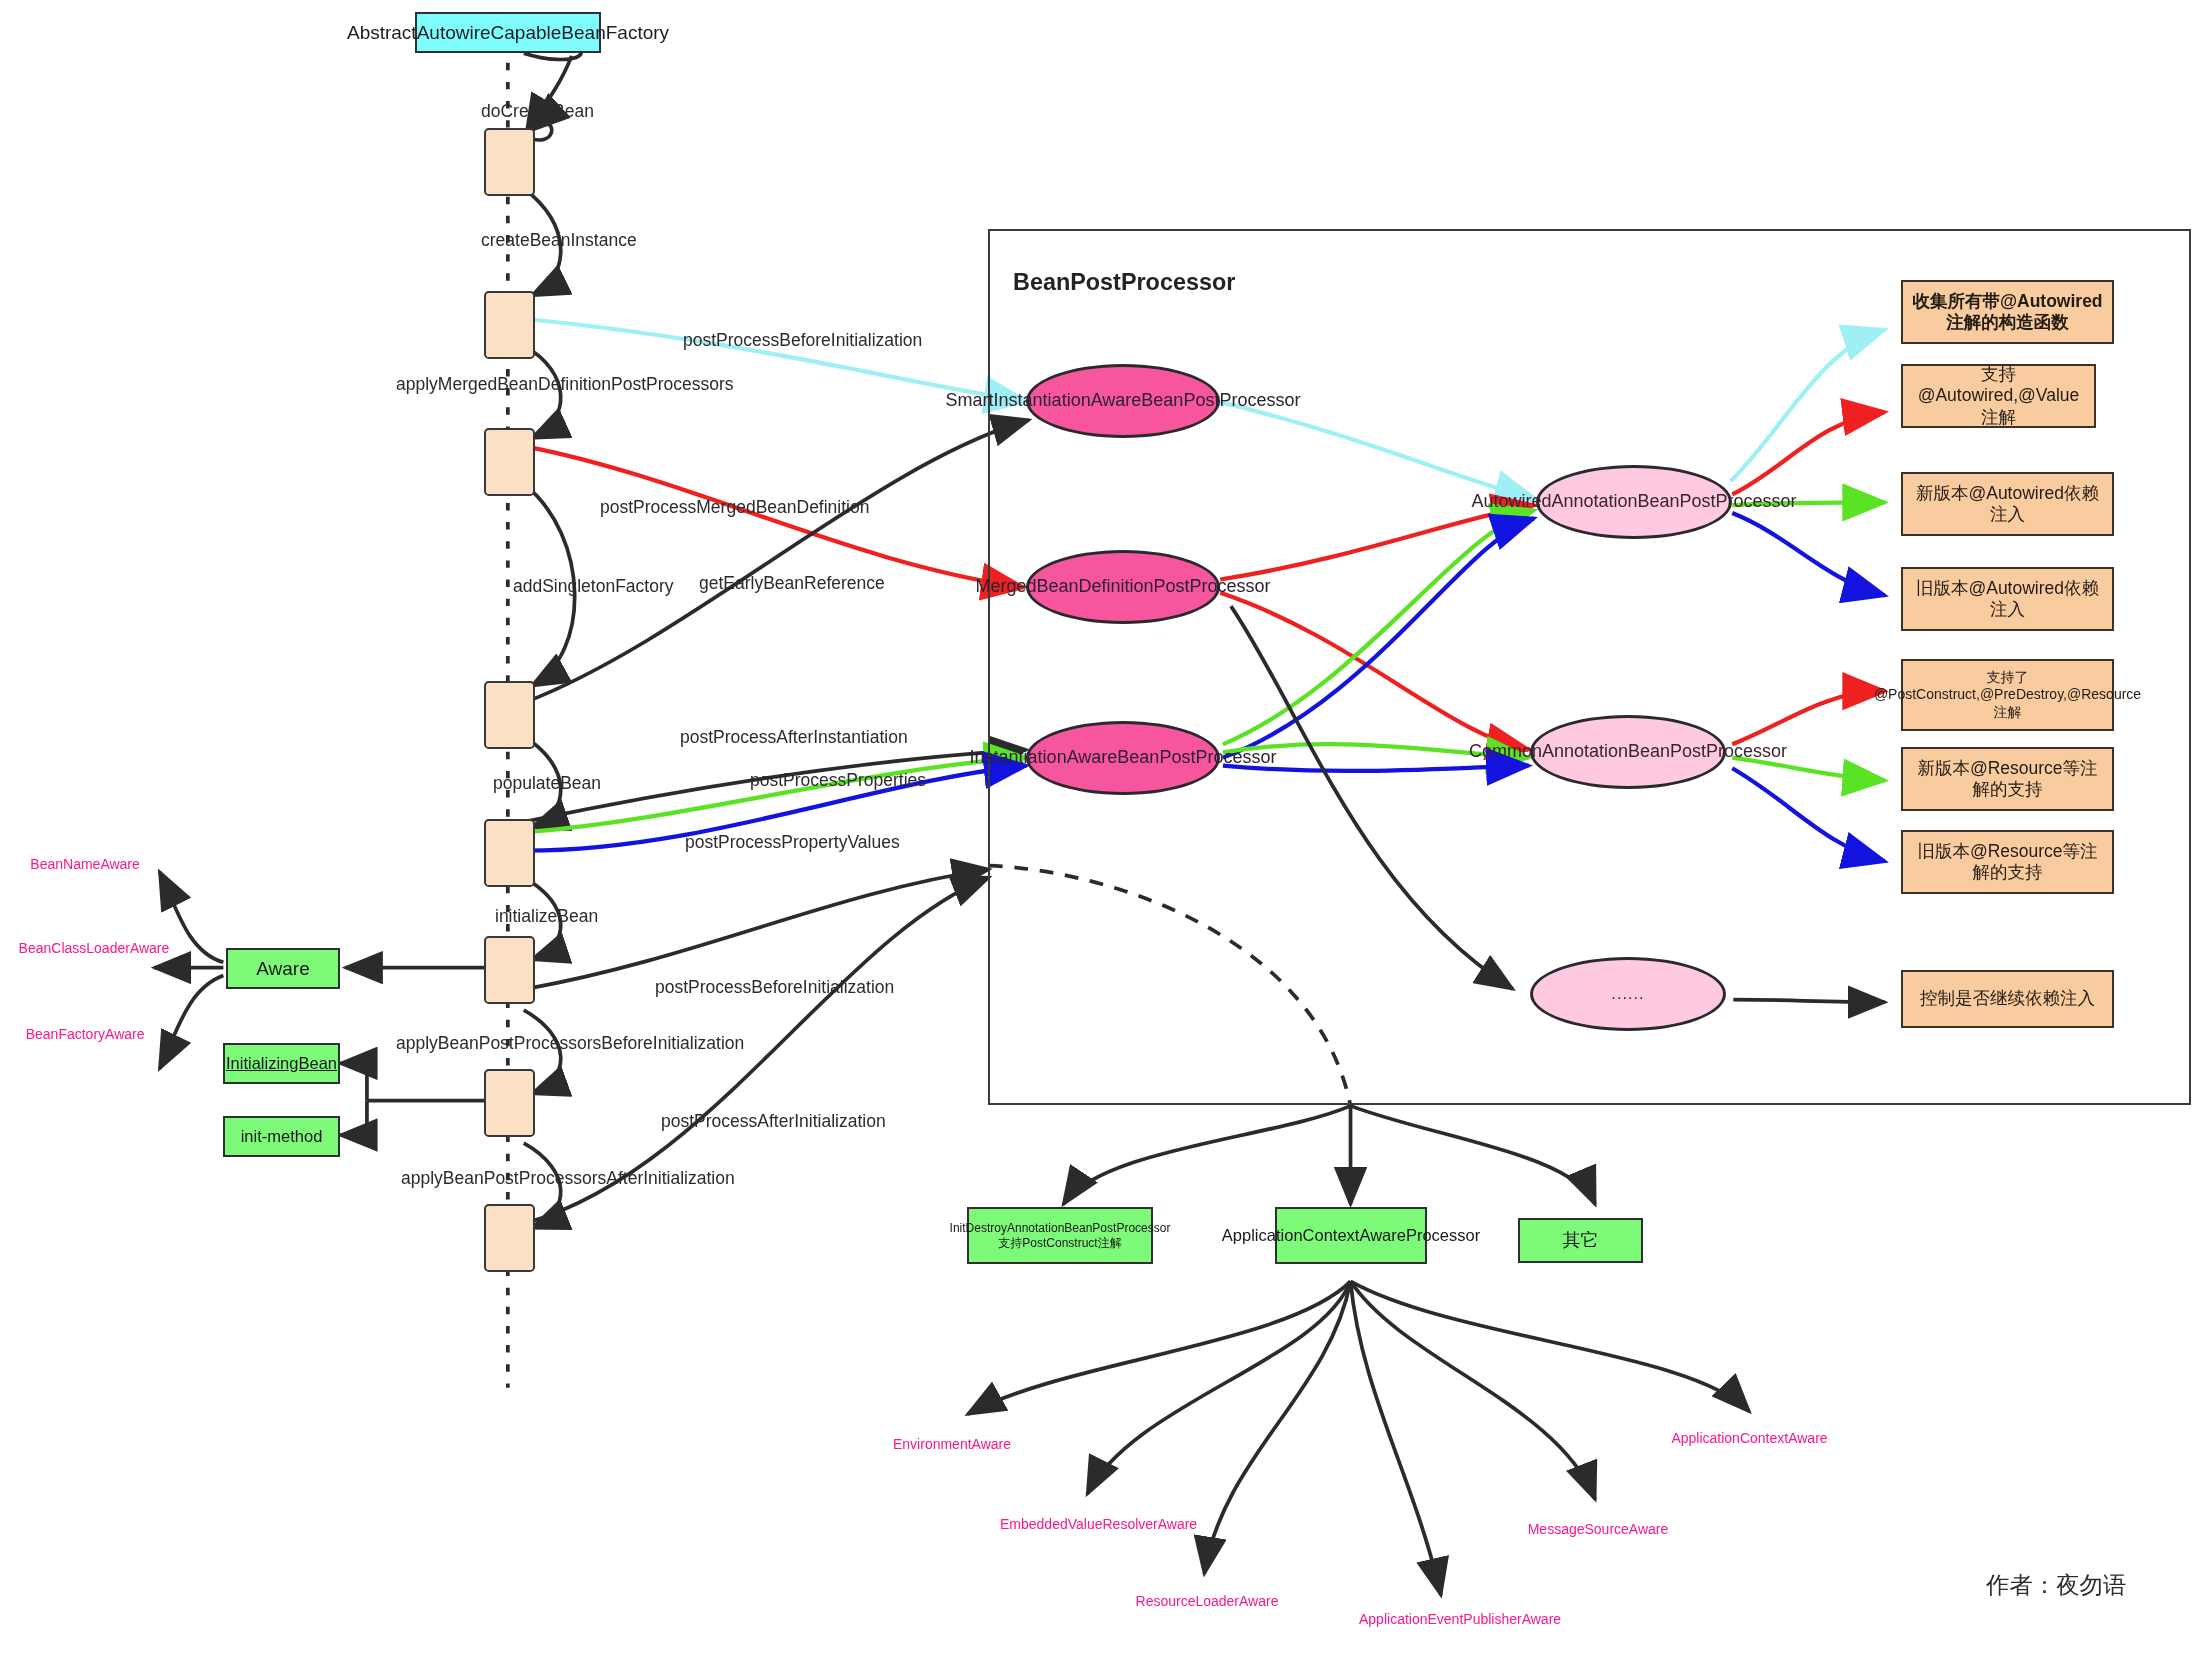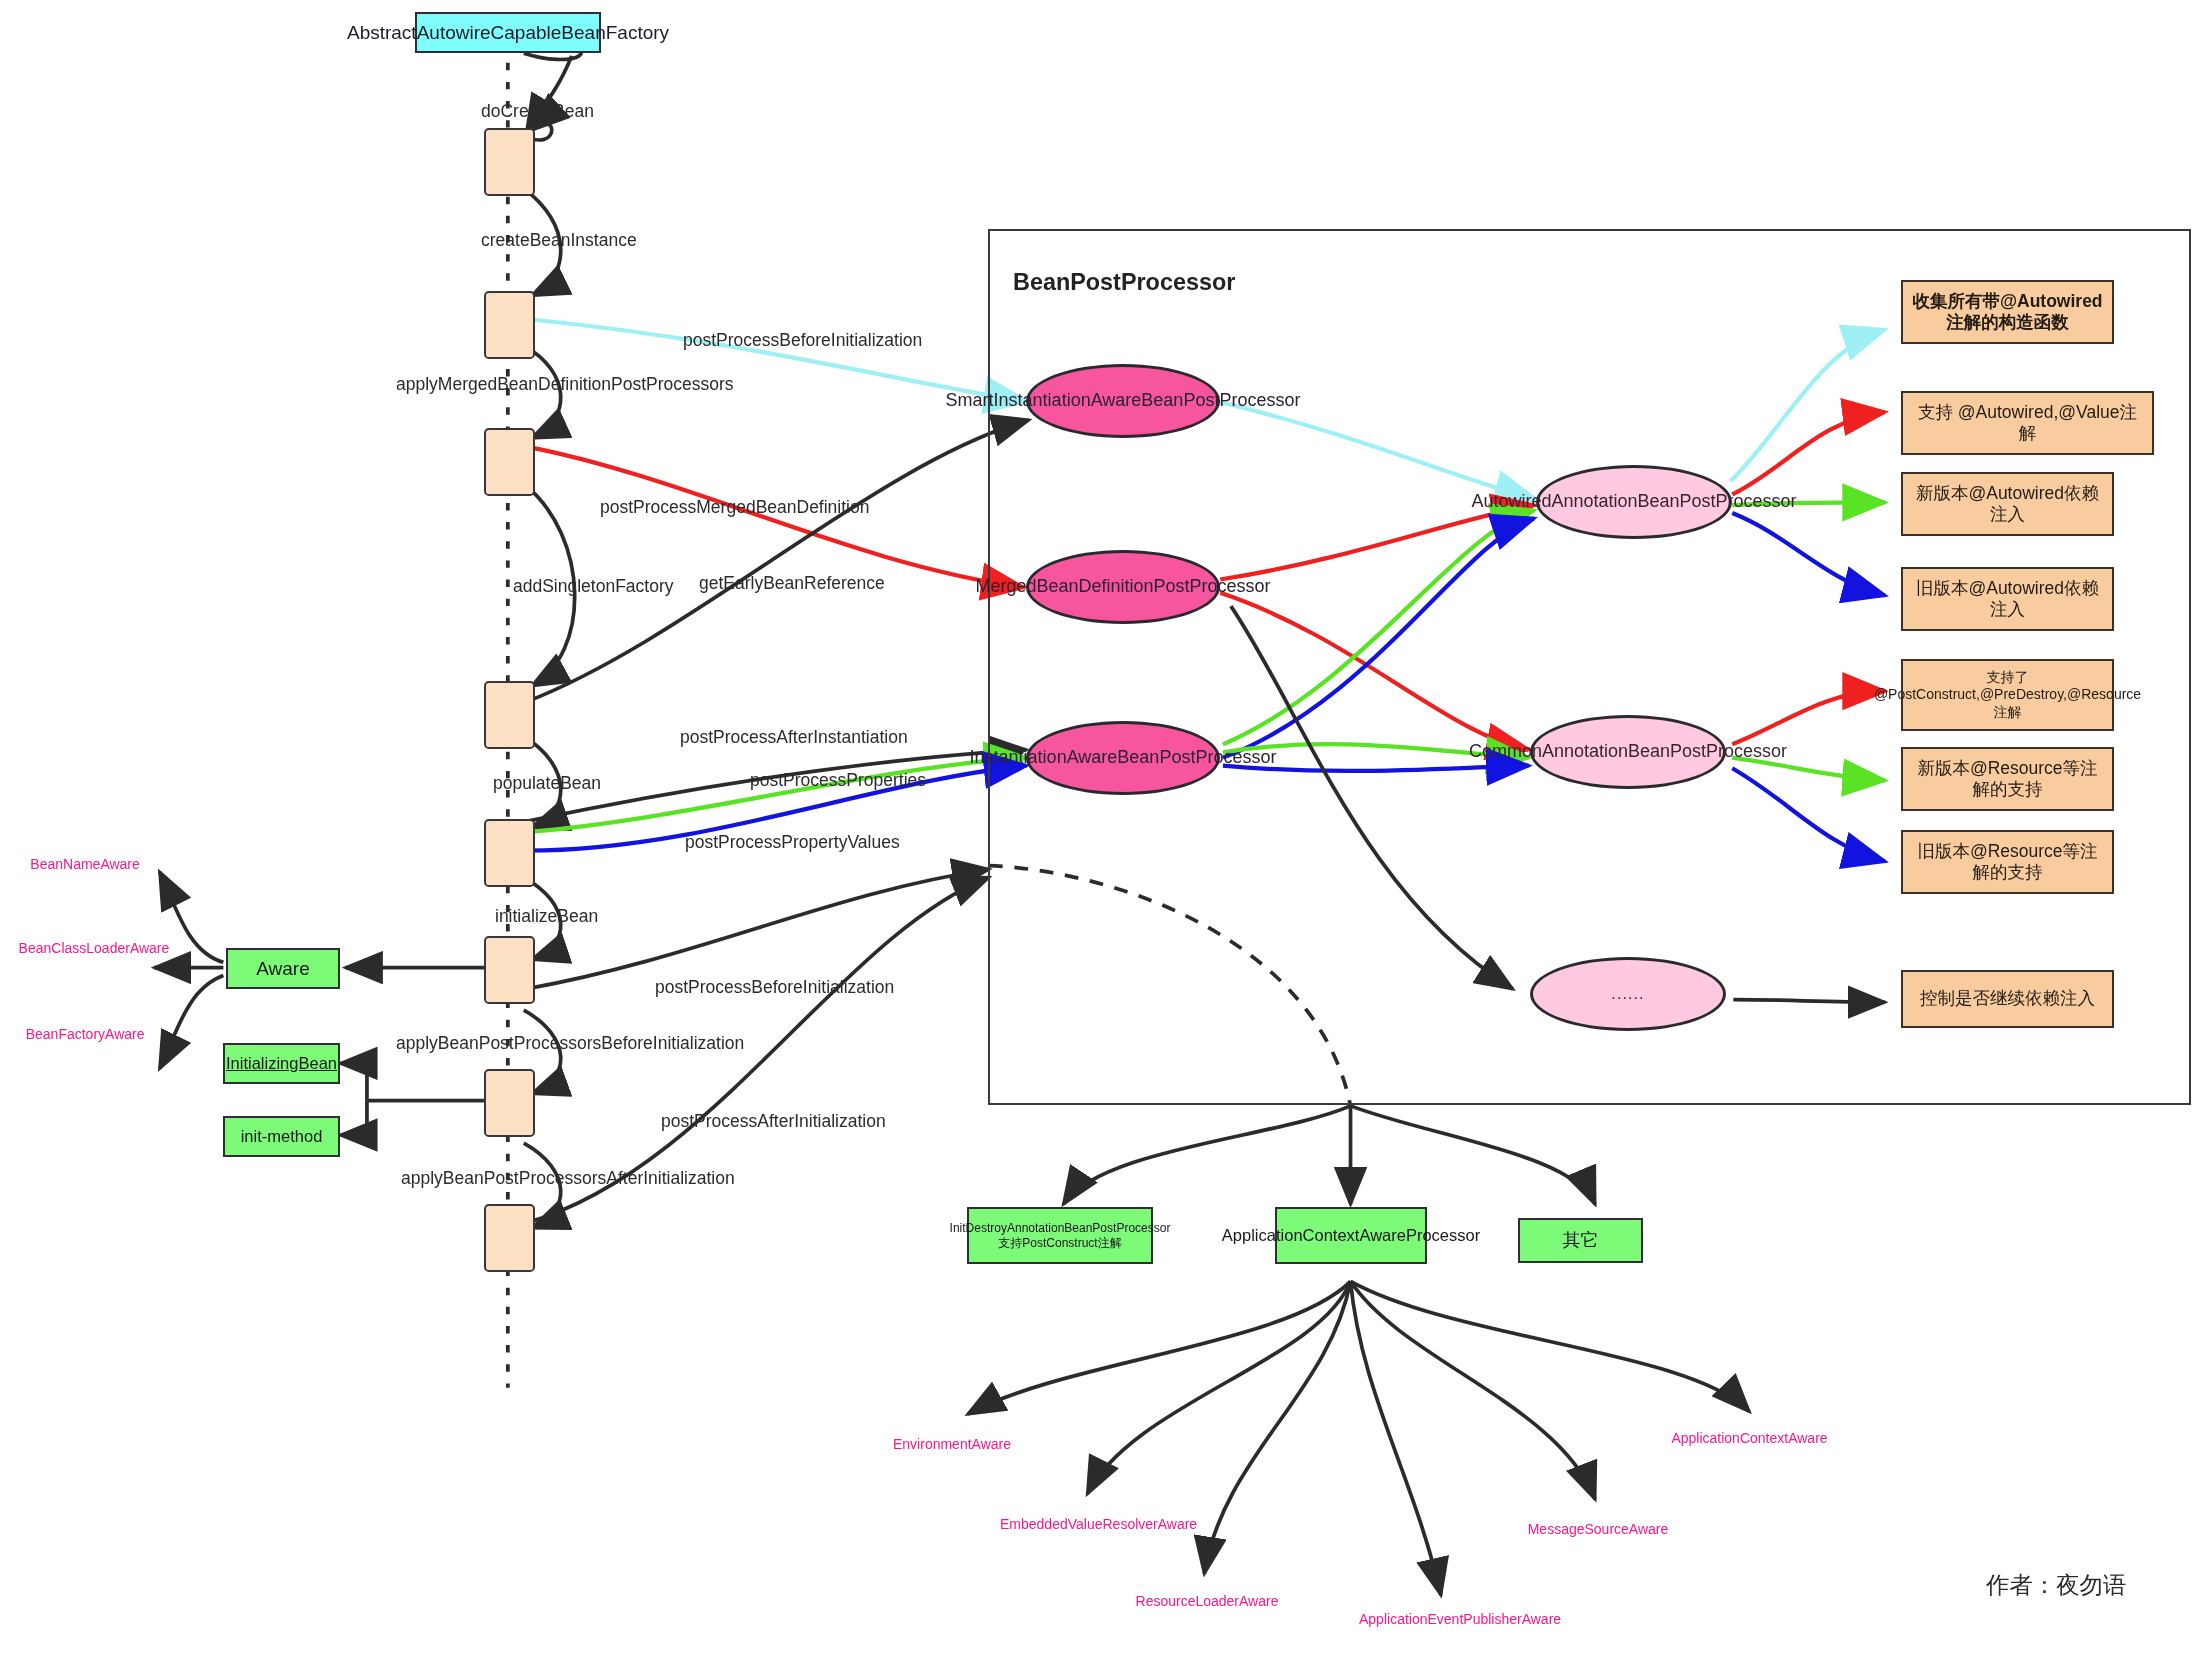--- a/index.html
+++ b/index.html
@@ -175,21 +175,21 @@
 
   <div class="node ellipse ell-hot" style="left:1026px;top:364px;width:194px;height:74px;padding:0 9.6px;">SmartInstantiationAwareBeanPostProcessor</div>
   <div class="node ellipse ell-hot" style="left:1026px;top:550px;width:194px;height:74px;padding:0 9.6px;">MergedBeanDefinitionPostProcessor</div>
   <div class="node ellipse ell-hot" style="left:1026px;top:721px;width:194px;height:74px;padding:0 9.6px;">InstantiationAwareBeanPostProcessor</div>
 
   <div class="node ellipse ell-soft" style="left:1536px;top:465px;width:196px;height:74px;padding:0 9.6px;">AutowiredAnnotationBeanPostProcessor</div>
   <div class="node ellipse ell-soft" style="left:1530px;top:715px;width:196px;height:74px;padding:0 9.6px;">CommonAnnotationBeanPostProcessor</div>
   <div class="node ellipse ell-soft" style="left:1530px;top:957px;width:196px;height:74px;font-size:16px;letter-spacing:1.1px;">......</div>
 
   <div class="node orange" style="left:1901px;top:280px;width:213px;height:64px;padding:0 7.4px;font-weight:bold;">收集所有带@Autowired注解的构造函数</div>
-  <div class="node orange" style="left:1901px;top:391px;width:253px;height:64px;padding:0 14px;">支持 @Autowired,@Value注解</div>
+  <div class="node orange" style="left:1901px;top:364px;width:195px;height:64px;padding:0 14px;">支持 @Autowired,@Value注解</div>
   <div class="node orange" style="left:1901px;top:472px;width:213px;height:64px;padding:0 7.4px;">新版本@Autowired依赖注入</div>
   <div class="node orange" style="left:1901px;top:567px;width:213px;height:64px;padding:0 7.4px;">旧版本@Autowired依赖注入</div>
   <div class="node orange" style="left:1901px;top:659px;width:213px;height:72px;padding:0 7.4px;font-size:14px;">支持了@PostConstruct,@PreDestroy,@Resource注解</div>
   <div class="node orange" style="left:1901px;top:747px;width:213px;height:64px;padding:0 7.4px;">新版本@Resource等注解的支持</div>
   <div class="node orange" style="left:1901px;top:830px;width:213px;height:64px;padding:0 7.4px;">旧版本@Resource等注解的支持</div>
   <div class="node orange" style="left:1901px;top:970px;width:213px;height:58px;padding:0 7.4px;">控制是否继续依赖注入</div>
 
   <div class="node boxnode greenbox ovf" style="left:967px;top:1207px;width:186px;height:57px;font-size:12px;padding:0 4.3px;">InitDestroyAnnotationBeanPostProcessor支持PostConstruct注解</div>
   <div class="node boxnode greenbox" style="left:1275px;top:1207px;width:152px;height:57px;font-size:16.5px;padding:0 4.3px;">ApplicationContextAwareProcessor</div>
   <div class="node boxnode greenbox" style="left:1518px;top:1218px;width:125px;height:45px;font-size:18px;">其它</div>

